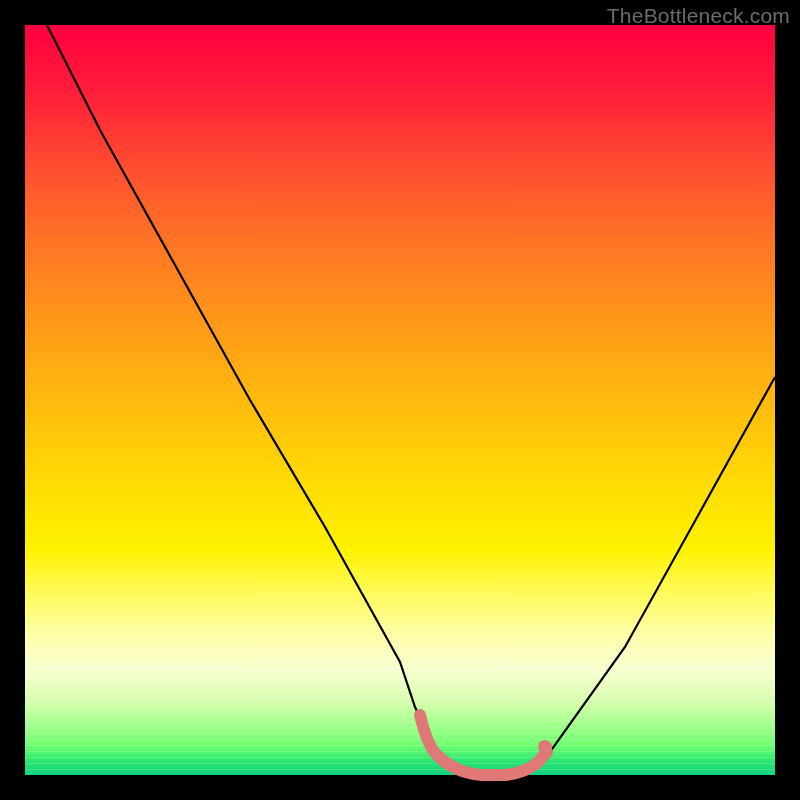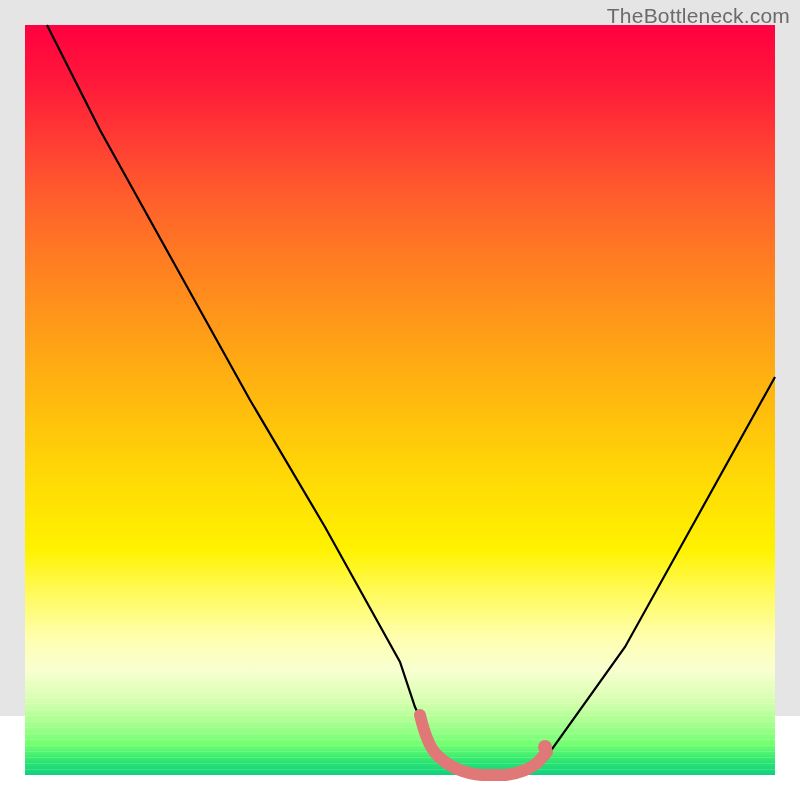--- a/index.html
+++ b/index.html
@@ -1,20 +1,20 @@
 <!DOCTYPE html>
 <html><head>
 <meta charset="utf-8">
 <style>
   * { margin: 0; padding: 0; box-sizing: border-box; }
   body { width: 800px; height: 800px; position: relative; font-family: Arial, sans-serif; }
   .outer {
     width: 800px;
-    height: 716px;
-    background: #e5e5e5;
+    height: 800px;
+    background: #000000;
     position: relative;
     text-decoration: underline;
   }
   .plot-area {
     position: absolute;
     left: 25px;
     top: 25px;
     width: 750px;
     height: 750px;
     background: linear-gradient(to bottom,

